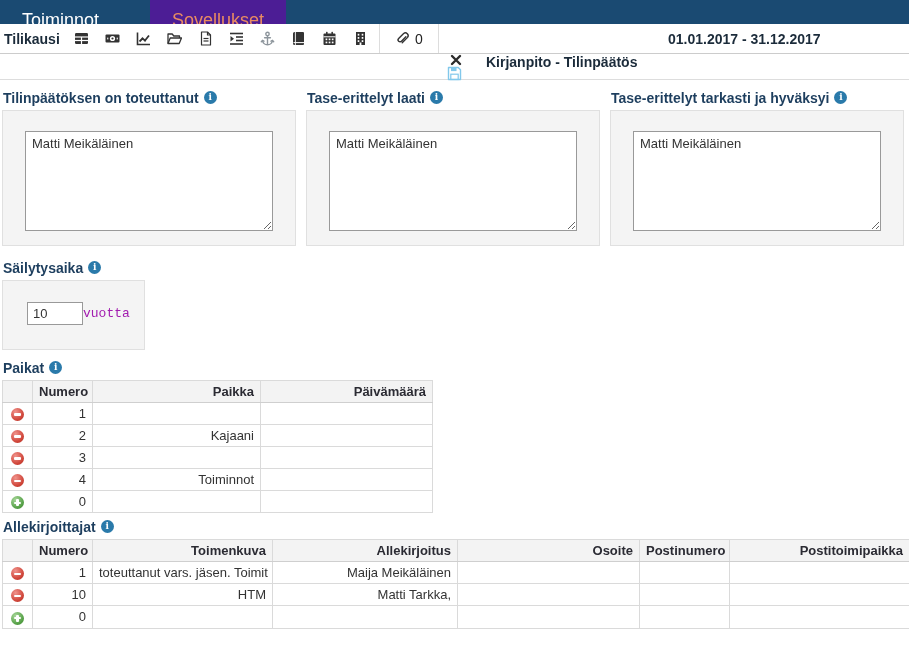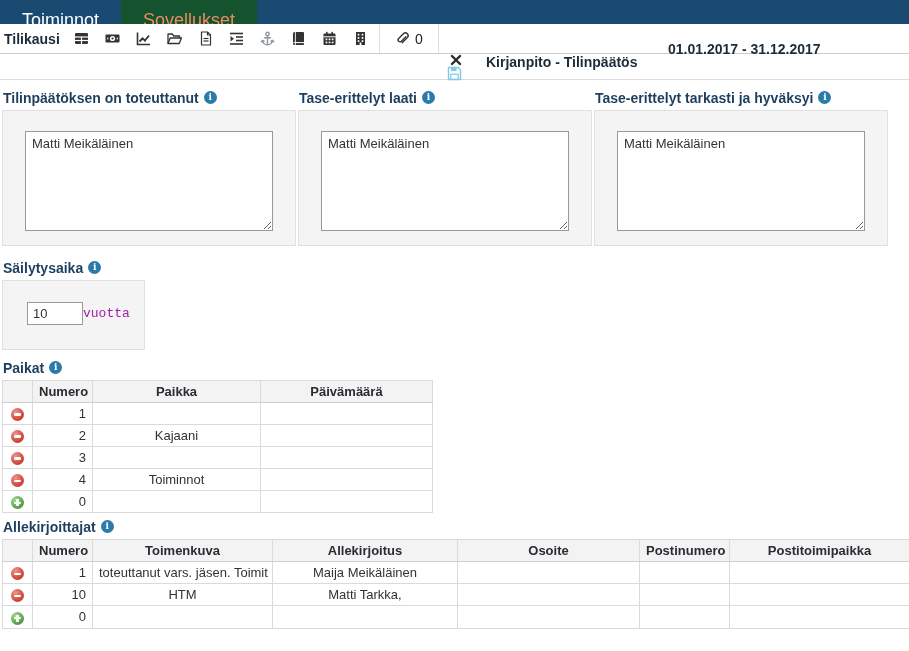--- a/index.html
+++ b/index.html
@@ -3,59 +3,59 @@
 <meta charset="utf-8">
 <style>
   * { margin:0; padding:0; box-sizing:border-box; }
   body { background:#fff; }
   .app{width:909px;height:651px;position:relative;overflow:hidden;background:#fff;
        font-family:"Liberation Sans",sans-serif;font-size:13px;color:#333;}
 
   
   .topnav{height:24px;background:#1a4a72;display:flex;}
   .topnav .tab{line-height:24px;padding:8px 22px;color:#fff;font-size:18px;cursor:pointer;text-align:right;}
-  .topnav .tab.active{background:#14532d;color:#e98b62;}
+  .topnav .tab.active{background:#4c1d95;color:#e98b62;margin-left:29px;}
 
   
   .toolbar{height:30px;border-bottom:1px solid #ccc;display:flex;align-items:center;position:relative;background:#fff;}
   .tk-label{font-weight:bold;font-size:14px;color:#1b2b3a;padding-left:4px;width:66px;flex:0 0 66px;}
   .tool-btn{width:31px;height:30px;border:none;background:none;display:flex;align-items:center;justify-content:center;padding:0;cursor:pointer;}
   .icon-wrap{display:flex;align-items:center;justify-content:center;}
   .vsep{width:1px;align-self:stretch;background:#ddd;margin:0 3px;}
   .attach-btn{display:flex;align-items:center;gap:5px;padding:0 12px;height:30px;border:none;background:none;font-size:14px;color:#222;cursor:pointer;font-family:inherit;}
-  .period{position:absolute;left:668px;top:10px;line-height:30px;font-weight:bold;font-size:14px;color:#1b2b3a;}
+  .period{position:absolute;left:668px;top:0;line-height:30px;font-weight:bold;font-size:14px;color:#1b2b3a;}
 
   
   .titlebar{height:26px;border-bottom:1px solid #ddd;display:flex;align-items:center;position:relative;background:#fff;flex-direction:column;}
   .icon-btn{border:none;background:none;display:flex;align-items:center;justify-content:center;width:30px;height:26px;cursor:pointer;padding:0;}
   .titlebar .icon-btn:first-child{margin-left:2px;}
   .page-title{position:absolute;left:486px;font-weight:bold;font-size:14px;color:#1b2b3a;}
 
   
   .content{padding:8px 0 0 2px;}
-  .sections-row{display:flex;gap:2px;}
+  .sections-row{display:flex;gap:10px;}
   .section{width:294px;}
   .section-label{display:flex;align-items:center;gap:5px;font-weight:bold;font-size:14px;color:#1d3e5e;height:19px;margin-bottom:3px;padding-left:1px;white-space:nowrap;}
   .panel{background:#f4f4f4;border:1px solid #e0e0e0;height:136px;}
   .section textarea{margin:20px 0 16px 22px;width:248px;height:100px;padding:4px 6px;border:1px solid #999;
         font-family:inherit;font-size:13px;color:#333;resize:both;background:#fff;}
   .info-icon{width:13px;height:13px;border-radius:50%;background:#2a7aaa;color:#fff;display:inline-block;
         text-align:center;font-size:9px;line-height:13px;font-weight:bold;flex:0 0 13px;}
   .info-icon::after{content:"i";font-family:"DejaVu Serif",serif;}
 
   .retention-label{margin-top:12px;}
   .retention-panel{width:143px;height:70px;background:#f4f4f4;border:1px solid #e0e0e0;display:flex;align-items:flex-start;padding:21px 0 0 24px;}
   .retention-input{width:56px;height:23px;border:1px solid #999;padding:0 5px;font-family:inherit;font-size:13px;color:#333;background:#fff;}
   .unit{line-height:23px;color:#a21caf;font-family:Liberation Mono, monospace;}
 
   .table-label{margin-top:8px;}
   table{border-collapse:collapse;table-layout:fixed;margin-top:2px;border:1px solid #c9c9c9;}
   .paikat-table{width:430px;}
   .alle-table{width:908px;}
-  th,td{border:1px solid #dadada;padding:3px 6px;font-size:13px;overflow:hidden;white-space:nowrap;text-align:center;height:18px;color:#333;}
+  th,td{border:1px solid #dadada;padding:3px 6px;font-size:13px;overflow:hidden;white-space:nowrap;text-align:right;height:18px;color:#333;}
   thead th{background:#f3f3f3;font-weight:bold;color:#2b2b33;border-bottom:1px solid #cfcfcf;}
   td.icon-cell,th.icon-cell{padding:3px 0;text-align:center;vertical-align:middle;}
   .num{text-align:right;}
 
   
   .row-icon{width:13px;height:13px;border-radius:50%;display:inline-block;position:relative;vertical-align:middle;cursor:pointer;}
   .icon-remove{background:radial-gradient(circle at 35% 30%, #f0938c, #cf4438 65%, #a83126);}
   .icon-remove::after{content:"";position:absolute;left:3px;top:5.3px;width:7px;height:2.4px;background:#fff;border-radius:1px;}
   .icon-add{background:radial-gradient(circle at 35% 30%, #a8d79a, #55a046 65%, #3d822f);}
   .icon-add::before{content:"";position:absolute;left:3px;top:5.3px;width:7px;height:2.4px;background:#fff;border-radius:1px;}

